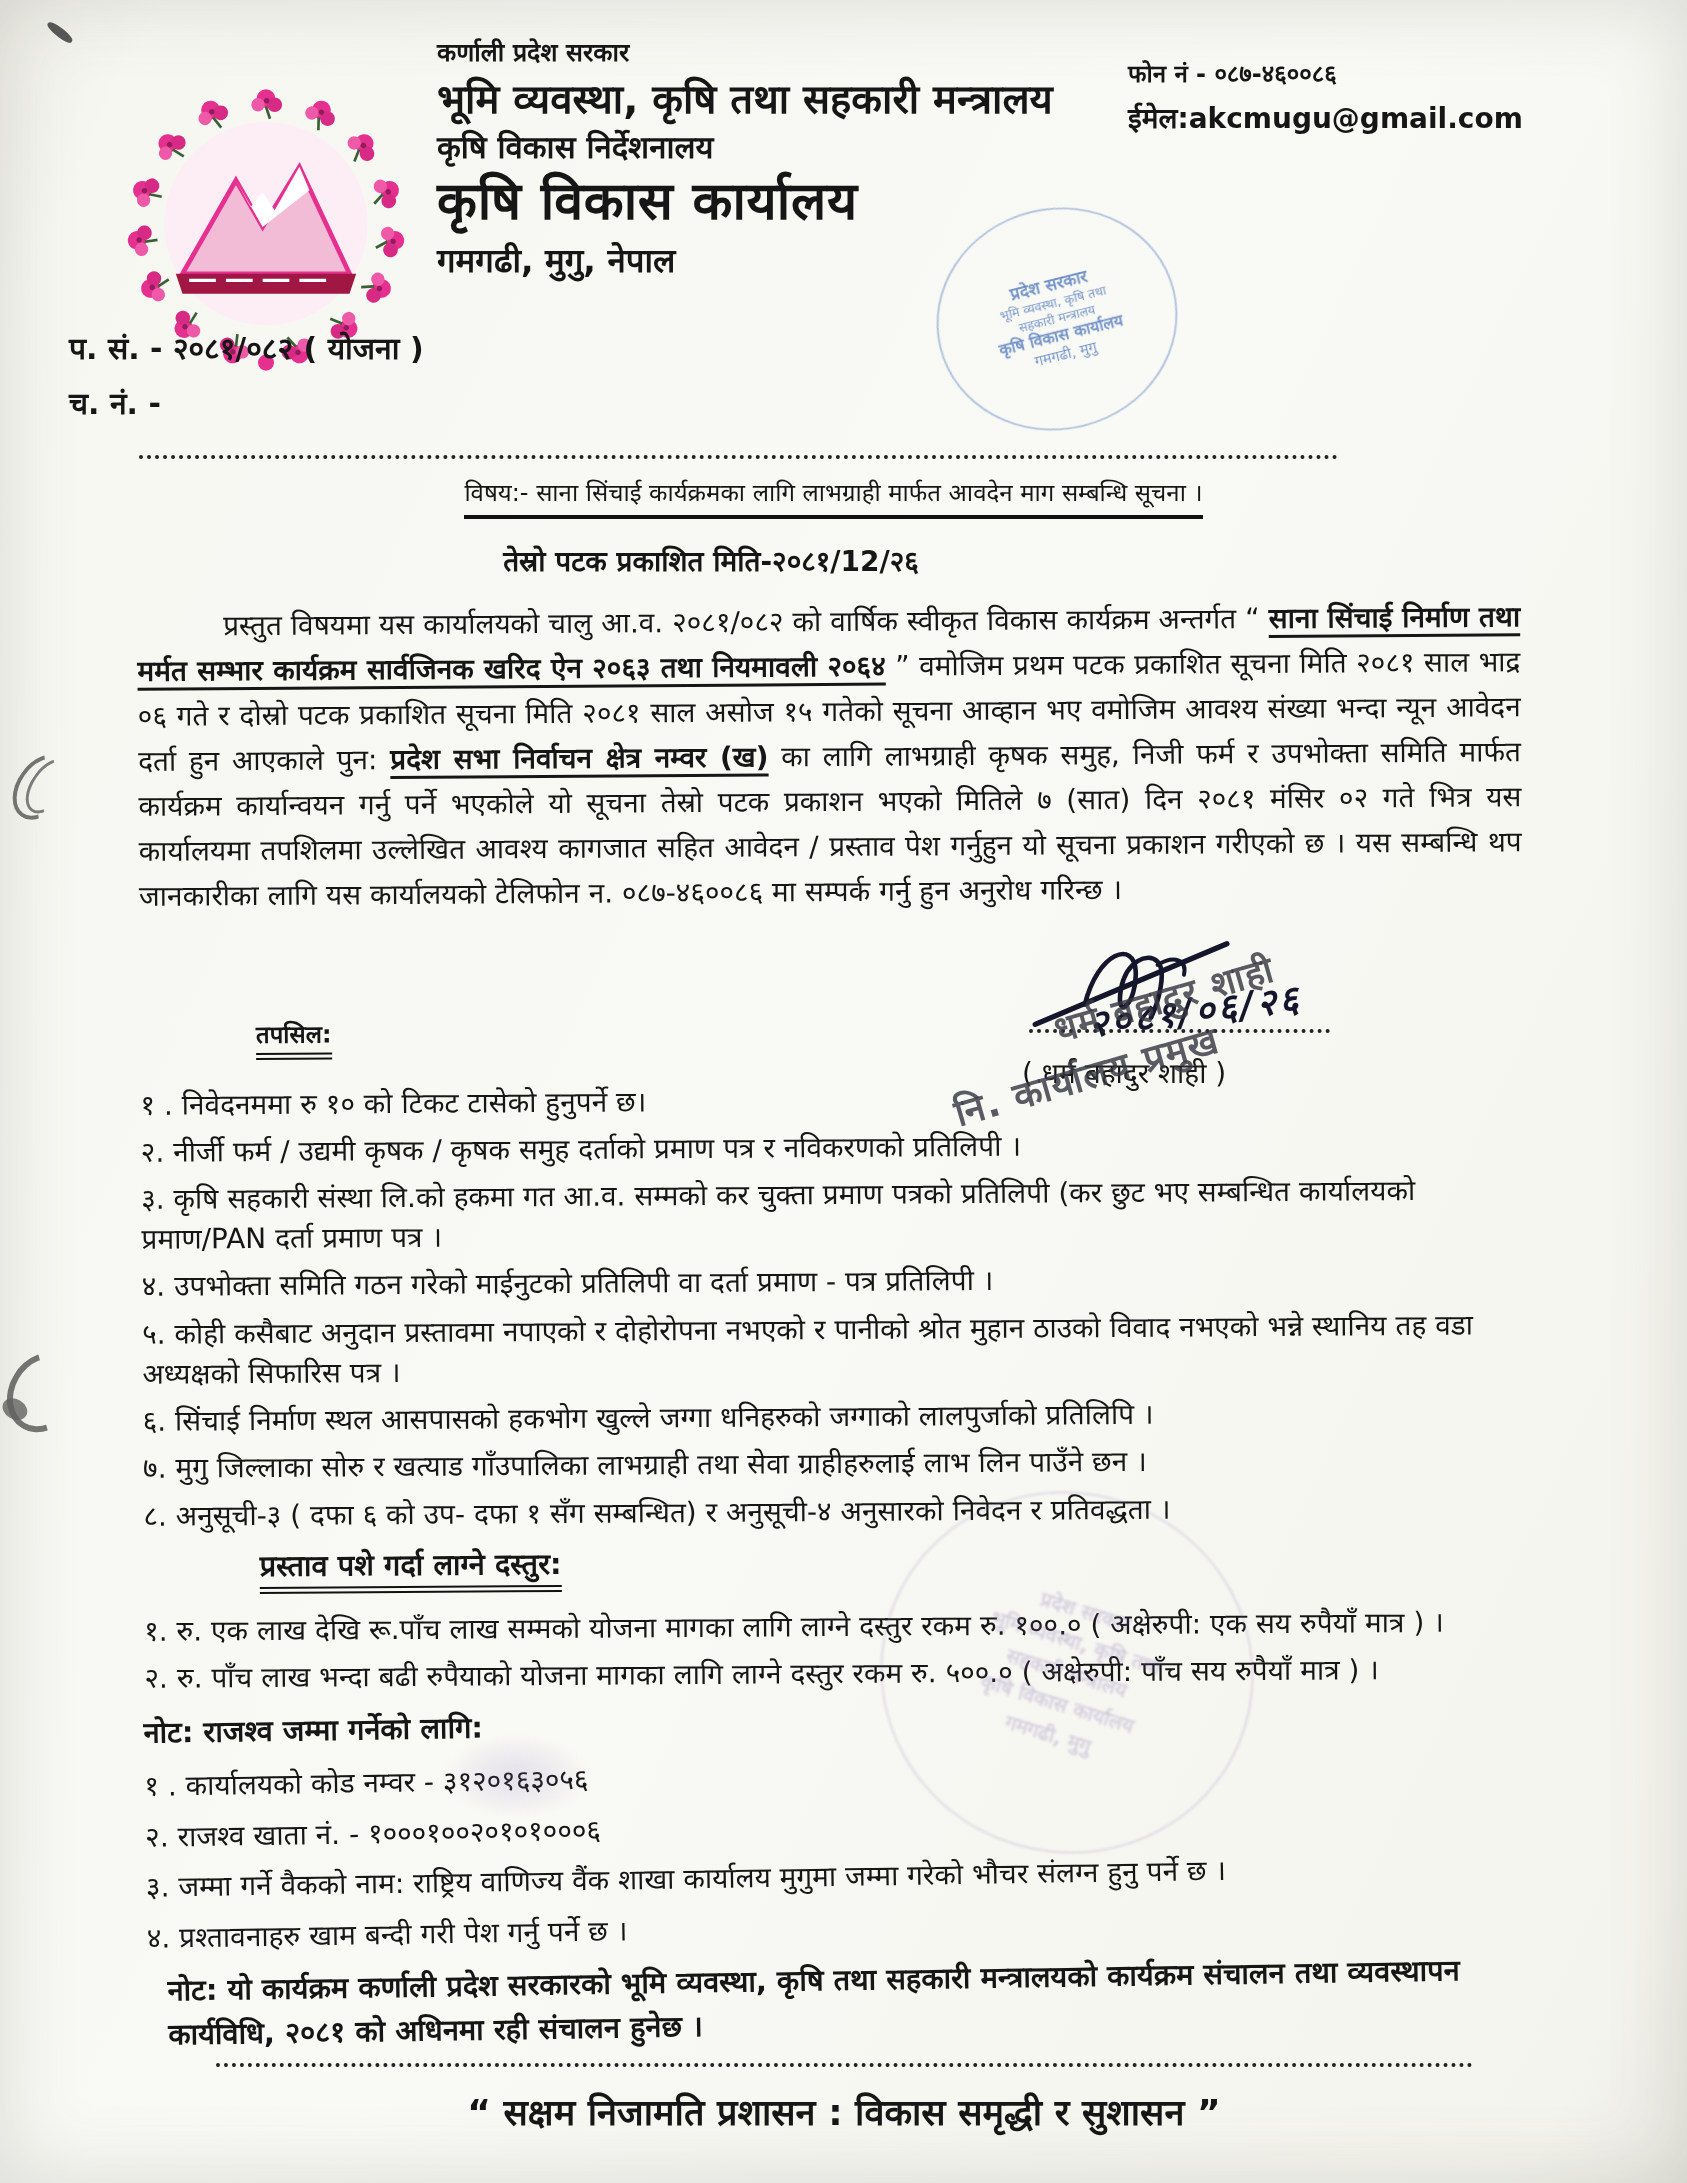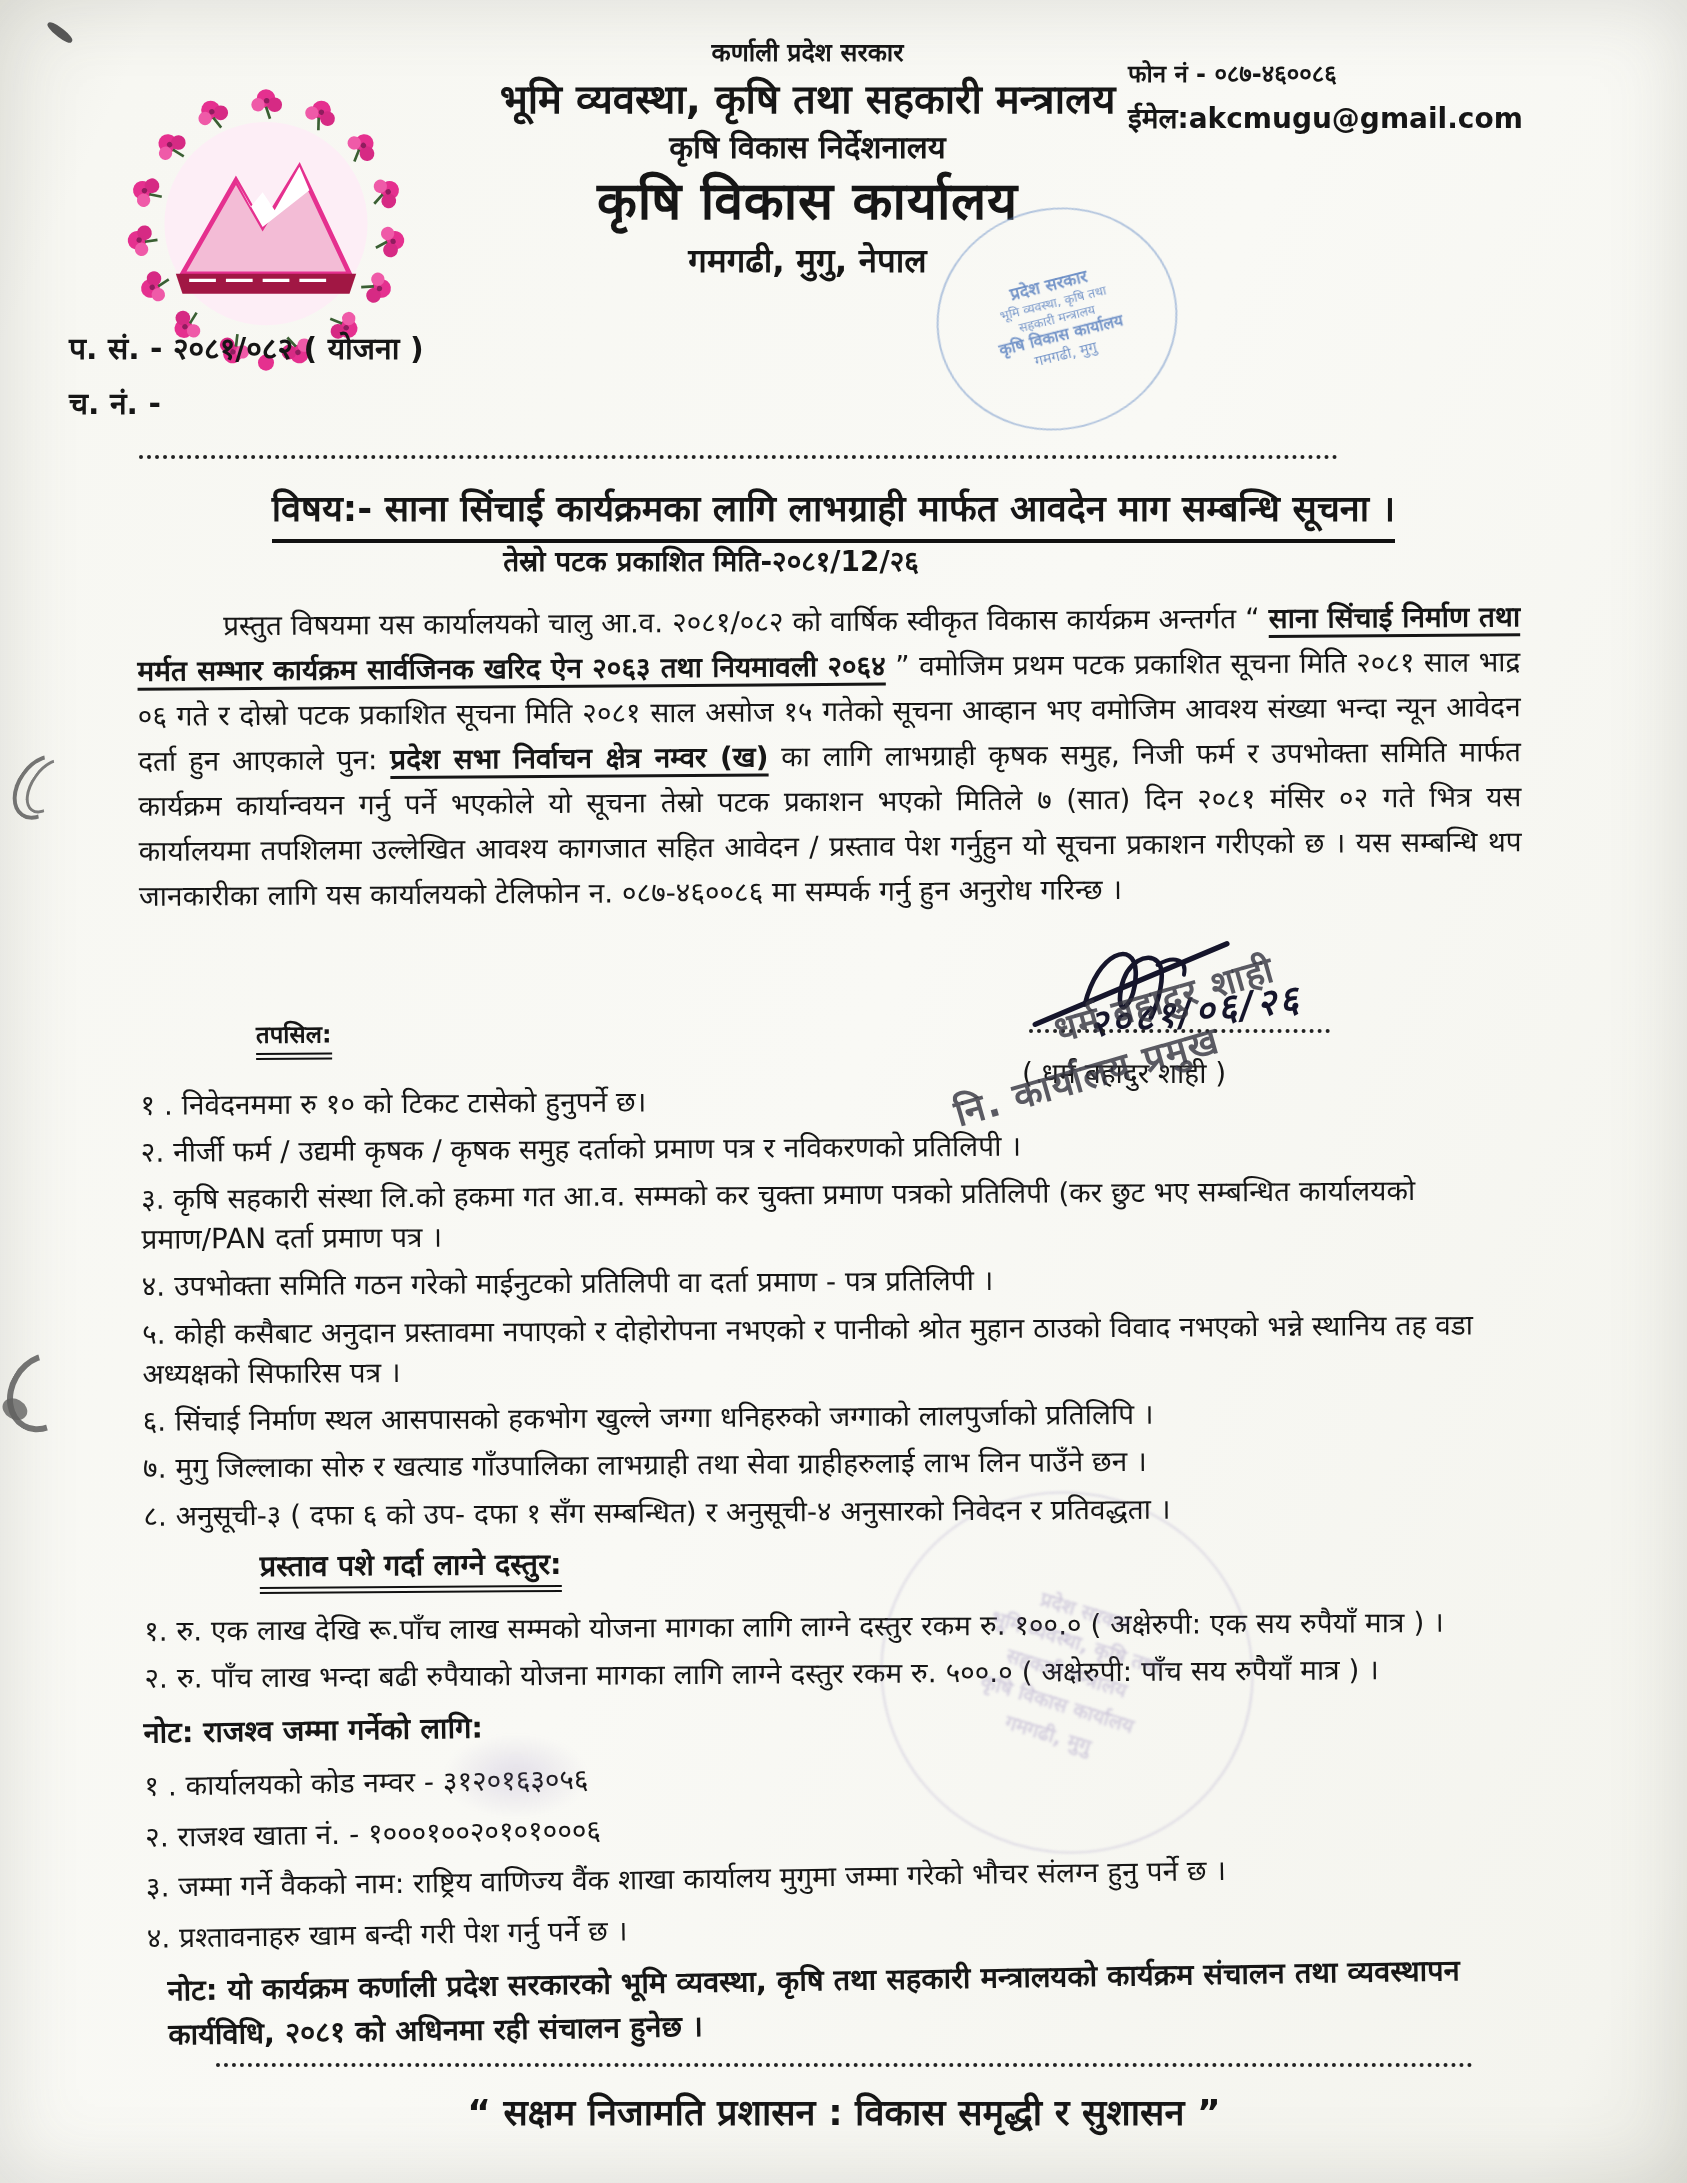--- a/index.html
+++ b/index.html
@@ -4,21 +4,21 @@
 <style>
   html,body{margin:0;padding:0;background:#888;}
   .page{
     position:relative;width:1687px;height:2183px;margin:0 auto;
     background:linear-gradient(115deg,#efefe9 0%,#f7f7f2 6%,#f9f9f5 50%,#f4f4ee 94%,#ebebe4 100%);
     font-family:"DejaVu Sans",sans-serif;color:#161616;overflow:hidden;
     box-shadow:inset 0 0 79px rgba(90,90,80,.18);
   }
   
   .logo{position:absolute;top:73px;left:109px;width:314px;height:308px;}
-  .hdr-center{position:absolute;top:38px;left:437px;width:741px;text-align:center;line-height:1.18;}
+  .hdr-center{position:absolute;top:38px;left:437px;width:741px;line-height:1.18;}
   .gov{font-size:25px;font-weight:bold;}
   .ministry{font-size:40px;font-weight:bold;margin-top:8px;}
   .directorate{font-size:31px;font-weight:bold;margin-top:6.6px;}
   .office{font-size:52px;font-weight:bold;margin-top:5.3px;letter-spacing:0.7px;}
   .address{font-size:33px;font-weight:bold;margin-top:9.3px;}
   .contact{position:absolute;top:61px;left:1128px;width:529px;line-height:1.1;}
   .phone{font-size:24px;font-weight:bold;}
   .email{font-size:28px;margin-top:17px;font-weight:bold;}
   
   .stamp{position:absolute;border-radius:50%;display:flex;flex-direction:column;justify-content:center;align-items:center;text-align:center;}
@@ -42,21 +42,21 @@
     background:radial-gradient(ellipse,rgba(130,110,180,.18),transparent 70%);filter:blur(2px);}
   
   .ref{position:absolute;top:334px;left:69px;line-height:1.0;}
   .refline{font-size:30px;font-weight:bold;}
   .refline+.refline{margin-top:25px;}
   
   .dotline{border-bottom:4.6px dotted #222;height:0;}
   .dot-top{position:absolute;top:455px;left:139px;width:1199px;}
   
   .subject-wrap{position:absolute;top:475px;left:142px;width:1383px;text-align:center;}
-  .subject{font-size:36px;font-weight:bold;border-bottom:4px solid #111;padding-bottom:6.6px;display:inline-block;margin-top:8px;}
+  .subject{font-size:24px;font-weight:normal;border-bottom:4px solid #111;padding-bottom:6.6px;display:inline-block;}
   .pub-wrap{position:absolute;top:541px;left:142px;width:1138px;text-align:center;}
   .pub{font-size:28px;font-weight:bold;}
   
   .main{position:absolute;top:599px;left:142px;width:1383px;transform:rotate(-.4deg);}
   .para{margin:0;font-size:28px;line-height:45px;text-align:justify;text-indent:86px;}
   .em{font-weight:bold;text-decoration:underline;text-decoration-thickness:2.6px;text-underline-offset:6.6px;}
   .tap-head{margin-top:99px;margin-left:116px;}
   .dbl{font-size:24px;font-weight:bold;border-bottom:7.3px double #111;padding-bottom:2.6px;display:inline-block;}
   .items{margin-top:25px;}
   .item{font-size:28px;line-height:40px;margin-bottom:7.3px;}

